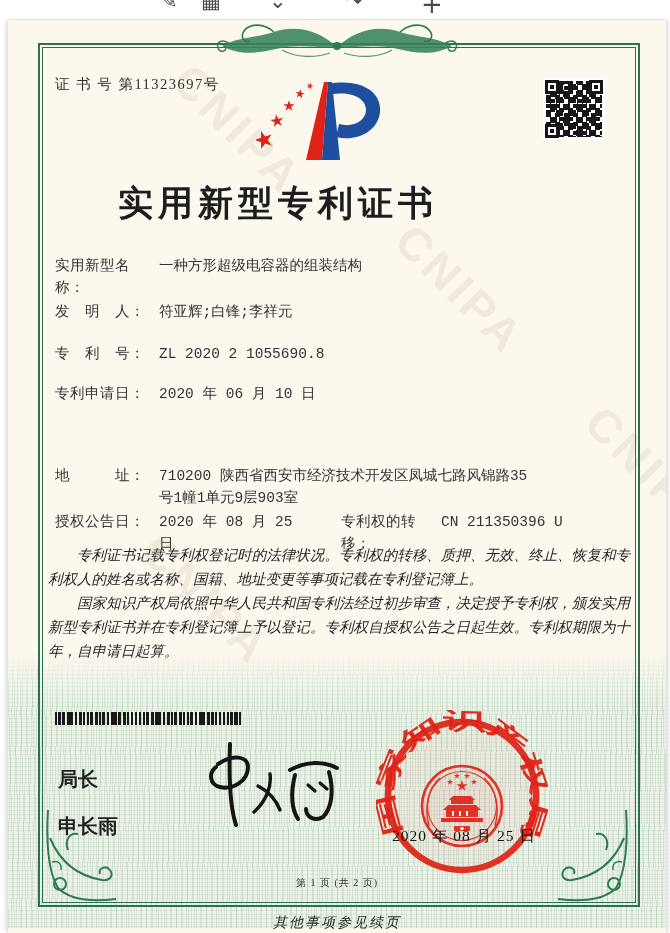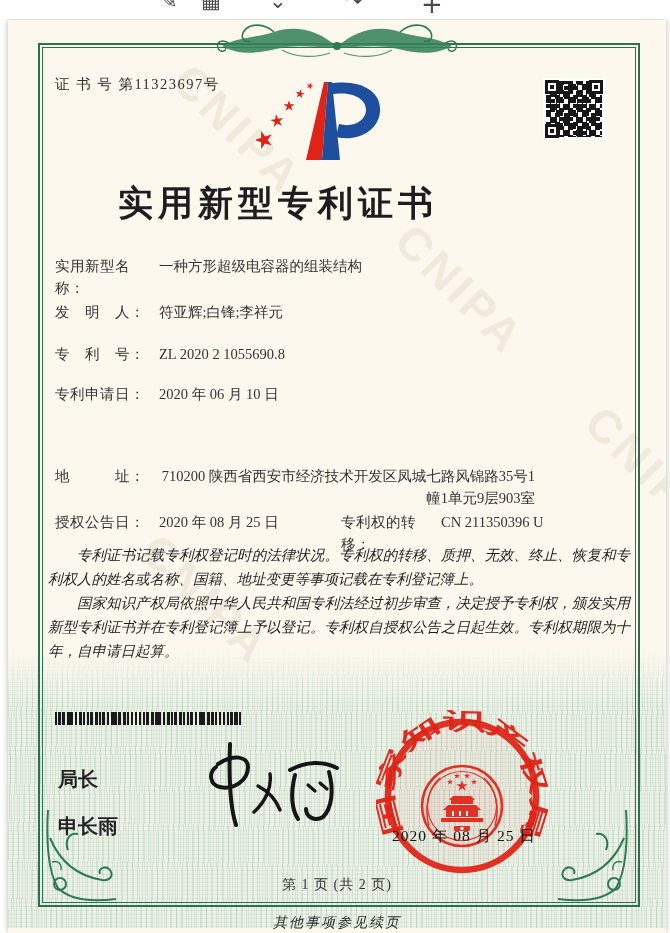--- a/index.html
+++ b/index.html
@@ -44,44 +44,44 @@
   .qr-in{position:relative;width:100%;height:100%;
      background-image:
        repeating-conic-gradient(#161616 0 25%, transparent 0 50%),
        repeating-conic-gradient(#161616 0 25%, transparent 0 50%);
      background-size:9px 9px, 13px 13px;background-position:0 0, 4px 3px;}
   .fp{position:absolute;width:14px;height:14px;border:3px solid #161616;background:#fff;box-sizing:border-box;}
   .fp::after{content:"";position:absolute;left:2px;top:2px;width:4px;height:4px;background:#161616;}
   .fp.tl{left:-1px;top:-1px}.fp.tr{right:-1px;top:-1px}.fp.bl{left:-1px;bottom:-1px}
   .title{position:absolute;left:0;top:160px;width:540px;text-align:center;
      font-size:35px;font-weight:600;letter-spacing:5px;color:#1d1d1d;z-index:2;}
-  .row{position:absolute;left:47px;display:flex;font-size:14.5px;color:#333;line-height:22px;z-index:2;}
+  .row{position:absolute;left:47px;display:flex;font-size:14.5px;color:#333;line-height:22px;z-index:2;font-family:Liberation Mono, monospace;}
   .row .lbl{width:104px;flex:none;letter-spacing:.5px;}
   .row .val{width:470px;}
-  .row .val.narrow{width:376px;text-align:right;}
+  .row .val.narrow{width:376px;}
   .r-name{top:235px}.r-inv{top:281px}.r-pno{top:323px}.r-fil{top:363px}.r-pat{top:407px}.r-adr{top:445px}
   .r-grant{top:491px}
   .r-grant .gval{width:152px;}
   .r-grant .lbl2{width:100px;flex:none;letter-spacing:.5px;margin-left:30px;}
   .paras{position:absolute;left:40px;top:523px;width:582px;z-index:2;}
   .paras p{margin:0;text-indent:2em;text-align:justify;font-size:14.5px;line-height:24px;
      color:#1f1f1f;font-style:italic;}
   .barcode{position:absolute;left:47px;top:692px;width:186px;height:13px;z-index:2;
      background-image:
        repeating-linear-gradient(90deg,#191919 0 2px,transparent 2px 4px),
        repeating-linear-gradient(90deg,#191919 0 1px,transparent 1px 7px),
        repeating-linear-gradient(90deg,transparent 0 3px,#191919 3px 5px,transparent 5px 11px);}
   .signoff{position:absolute;left:50px;top:746px;z-index:2;
      font-family:"Liberation Sans","DejaVu Sans",sans-serif;font-weight:bold;font-size:20px;color:#222;}
   .signoff .nm{margin-top:20px;}
   .signature{position:absolute;left:180px;top:712px;z-index:2;}
   .seal{position:absolute;left:368px;top:690px;z-index:3;}
   .seal-date{position:absolute;left:384px;top:806px;width:150px;font-size:15.5px;color:#121212;
      letter-spacing:1px;z-index:4;white-space:nowrap;}
-  .pageinfo{position:absolute;left:0;top:856px;width:658px;text-align:center;font-size:14px;color:#333;z-index:2;letter-spacing:1px;}
+  .pageinfo{position:absolute;left:0;top:856px;width:658px;text-align:center;font-size:10px;color:#333;z-index:2;letter-spacing:1px;}
   .contnote{position:absolute;left:0;top:894px;width:658px;text-align:center;font-size:14px;
      color:#2a2a2a;font-style:italic;z-index:2;letter-spacing:2px;}
 </style>
 </head>
 <body>
 
 <svg width="0" height="0" style="position:absolute" aria-hidden="true">
   <defs>
     <polygon id="star" points="0,-10 2.2,-3.1 9.5,-3.1 3.6,1.2 5.9,8.1 0,3.8 -5.9,8.1 -3.6,1.2 -9.5,-3.1 -2.2,-3.1"></polygon>
   </defs>

